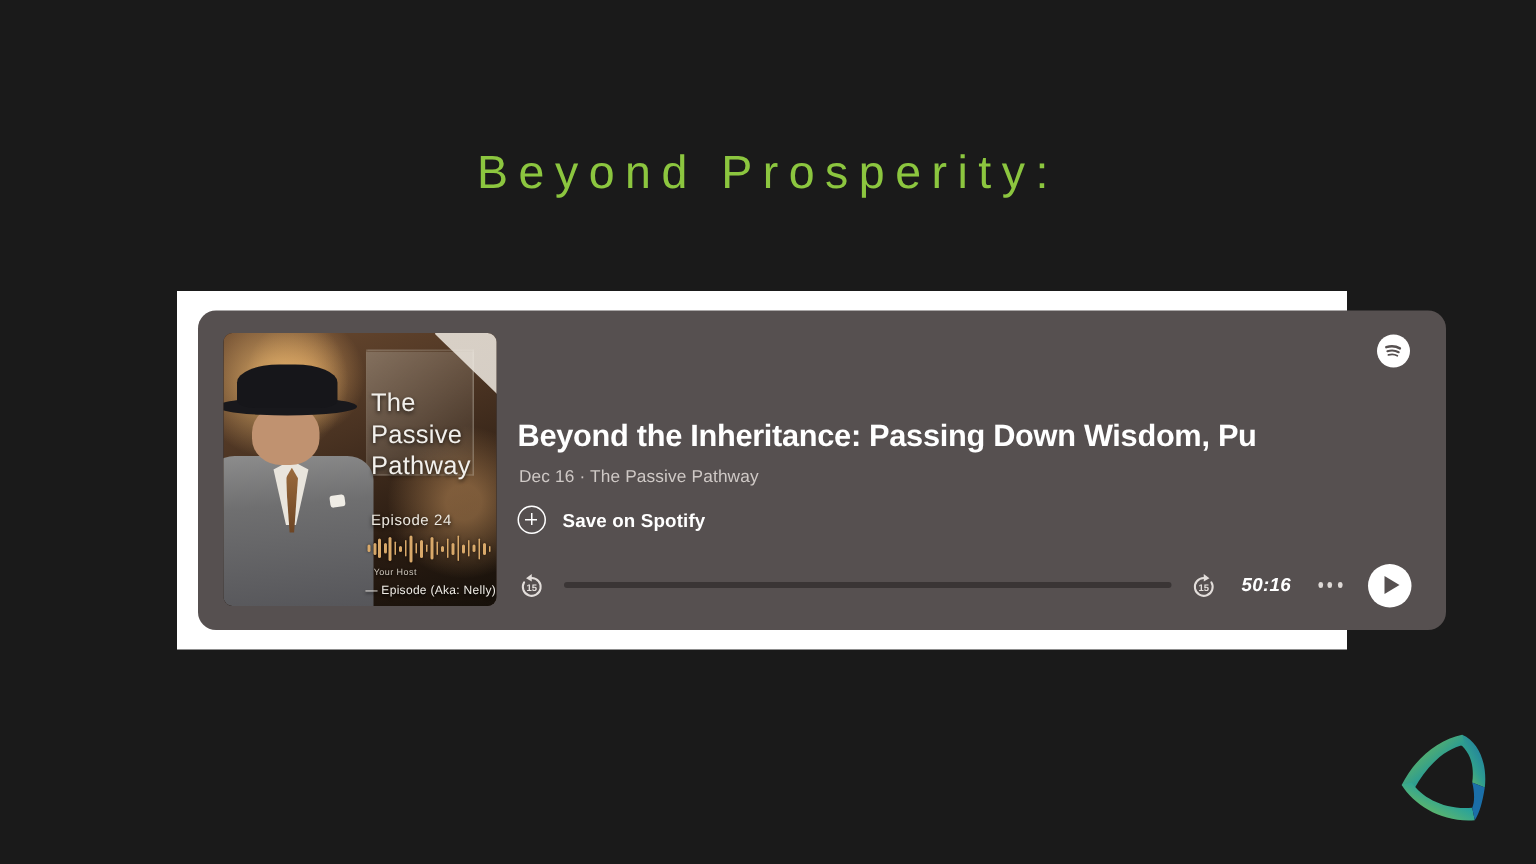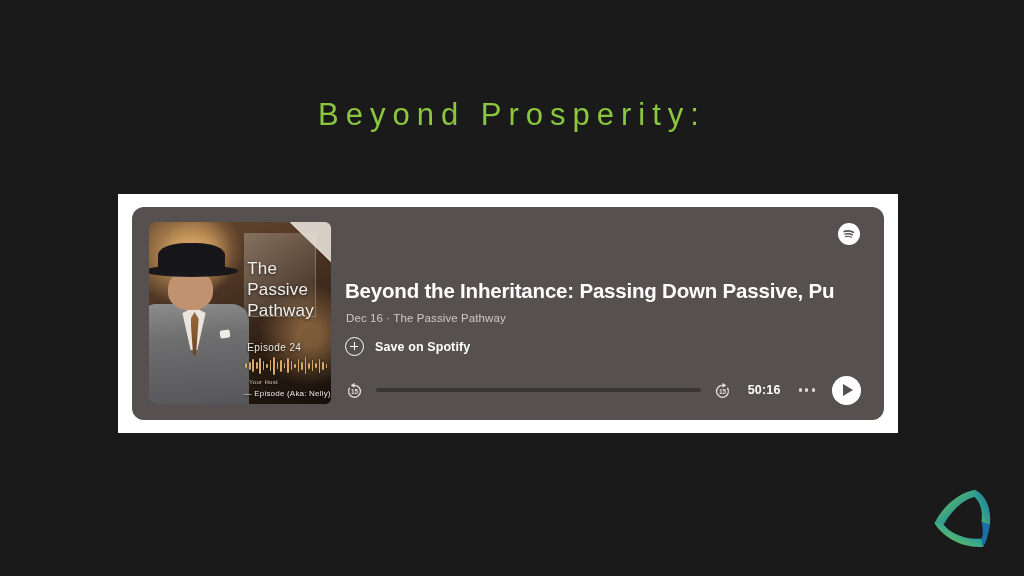--- a/index.html
+++ b/index.html
@@ -29,21 +29,21 @@
     position:absolute;
     left:118px; top:194px;
     width:780px; height:239px;
     background:#ffffff;
   }
 
   
   .spotify-card {
     position:absolute;
     left:14px; top:13px;
-    width:752px; height:213px;
+    width:832px; height:213px;
     background:#565050;
     border-radius:12px;
     overflow:hidden;
   }
 
   
   .album-art {
     position:absolute; left:17px; top:15px;
     width:182px; height:182px;
     border-radius:6px;
@@ -195,21 +195,21 @@
   .skip-icon { width:19px; height:19px; flex:none; }
   .progress-wrap {
     flex:1 1 auto; height:14px; display:flex; align-items:center;
     margin:0 12px 0 12px; cursor:pointer;
   }
   .progress-track {
     width:100%; height:3.4px; background:#3a3535; border-radius:2px;
   }
   .duration {
     color:#ffffff; font-size:12.5px; font-weight:700;
-    margin-left:16px; margin-right:18px; letter-spacing:.2px;
+    margin-left:16px; margin-right:18px; letter-spacing:.2px;font-style:italic;
   }
   .more-dots {
     display:flex; gap:3.4px; align-items:center; margin-right:17px; cursor:pointer;
   }
   .more-dots i { width:3.2px; height:3.2px; border-radius:50%; background:#ded9d6; display:block; }
   .play-btn {
     width:29px; height:29px; border-radius:50%;
     background:#ffffff; flex:none;
     display:flex; align-items:center; justify-content:center;
     cursor:pointer;
@@ -298,21 +298,21 @@
 
         <div class="spotify-logo">
           <svg width="18" height="18" viewBox="0 0 24 24" aria-hidden="true">
             <circle cx="12" cy="12" r="12" fill="#ffffff"></circle>
             <path d="M5.6 8.6c3.9-1.15 8.6-.9 12.1 1.1" stroke="#565050" stroke-width="2.2" fill="none" stroke-linecap="round"></path>
             <path d="M6.6 12.2c3.2-.95 7.1-.75 10 .9" stroke="#565050" stroke-width="1.9" fill="none" stroke-linecap="round"></path>
             <path d="M7.5 15.5c2.6-.78 5.6-.6 7.9.72" stroke="#565050" stroke-width="1.6" fill="none" stroke-linecap="round"></path>
           </svg>
         </div>
 
-        <div class="ep-title">Beyond the Inheritance: Passing Down Passive, Pu</div>
+        <div class="ep-title">Beyond the Inheritance: Passing Down Wisdom, Pu</div>
         <div class="ep-meta">Dec 16 · The Passive Pathway</div>
 
         <div class="save-row">
           <span class="plus-icon"></span>
           <span class="save-label">Save on Spotify</span>
         </div>
 
         <div class="controls">
 
           <span class="skip-icon">

